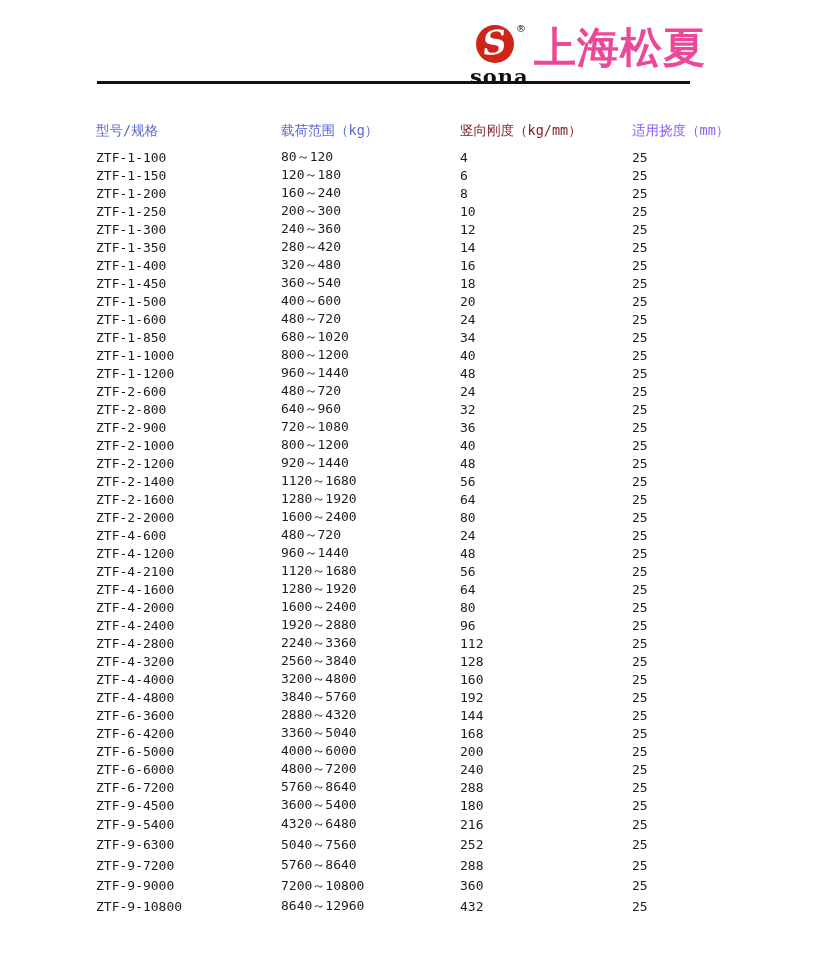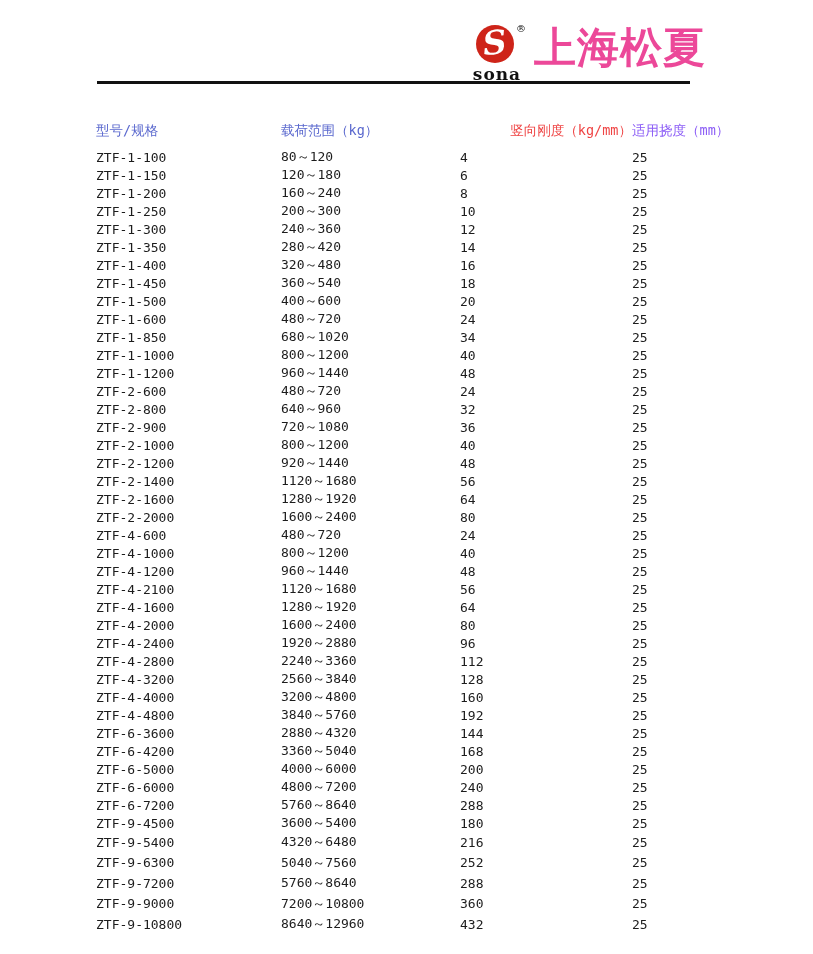--- a/index.html
+++ b/index.html
@@ -37,21 +37,21 @@
     color: #111111;
     font-family: "DejaVu Serif", serif;
   }
   .logo-sona {
     position: absolute;
     left: 470px; top: 64px;
     width: 54px;
     text-align: center;
     font-family: "DejaVu Serif", serif;
     font-weight: bold;
-    font-size: 17px;
+    font-size: 21px;
     letter-spacing: 1px;
     color: #111111;
   }
   .company-name {
     position: absolute;
     left: 534px; top: 25px;
     font-size: 42px;
     line-height: 46px;
     font-weight: bold;
     letter-spacing: 1px;
@@ -116,21 +116,21 @@
       <colgroup>
         <col class="c1">
           <col class="c2">
           <col class="c3">
           <col class="c4">
       </colgroup>
       <thead>
         <tr>
           <th style="color: rgb(90, 104, 206);">型号/规格</th>
           <th style="color: rgb(90, 104, 206);">载荷范围（kg）</th>
-          <th style="color: #ef4444; text-align: right;">竖向刚度（kg/mm）</th>
+          <th style="color: #7f1d1d;">竖向刚度（kg/mm）</th>
           <th style="color: #8b5cf6;">适用挠度（mm）</th>
         </tr>
       </thead>
       <tbody>
           <tr>
             <td>ZTF-1-100</td>
             <td>80～120</td>
             <td>4</td>
             <td>25</td>
           </tr>
@@ -254,26 +254,20 @@
             <td>80</td>
             <td>25</td>
           </tr>
           <tr>
             <td>ZTF-4-600</td>
             <td>480～720</td>
             <td>24</td>
             <td>25</td>
           </tr>
           <tr>
-            <td>ZTF-4-1000</td>
-            <td>800～1200</td>
-            <td>40</td>
-            <td>25</td>
-          </tr>
-          <tr>
             <td>ZTF-4-1200</td>
             <td>960～1440</td>
             <td>48</td>
             <td>25</td>
           </tr>
           <tr>
             <td>ZTF-4-2100</td>
             <td>1120～1680</td>
             <td>56</td>
             <td>25</td>

